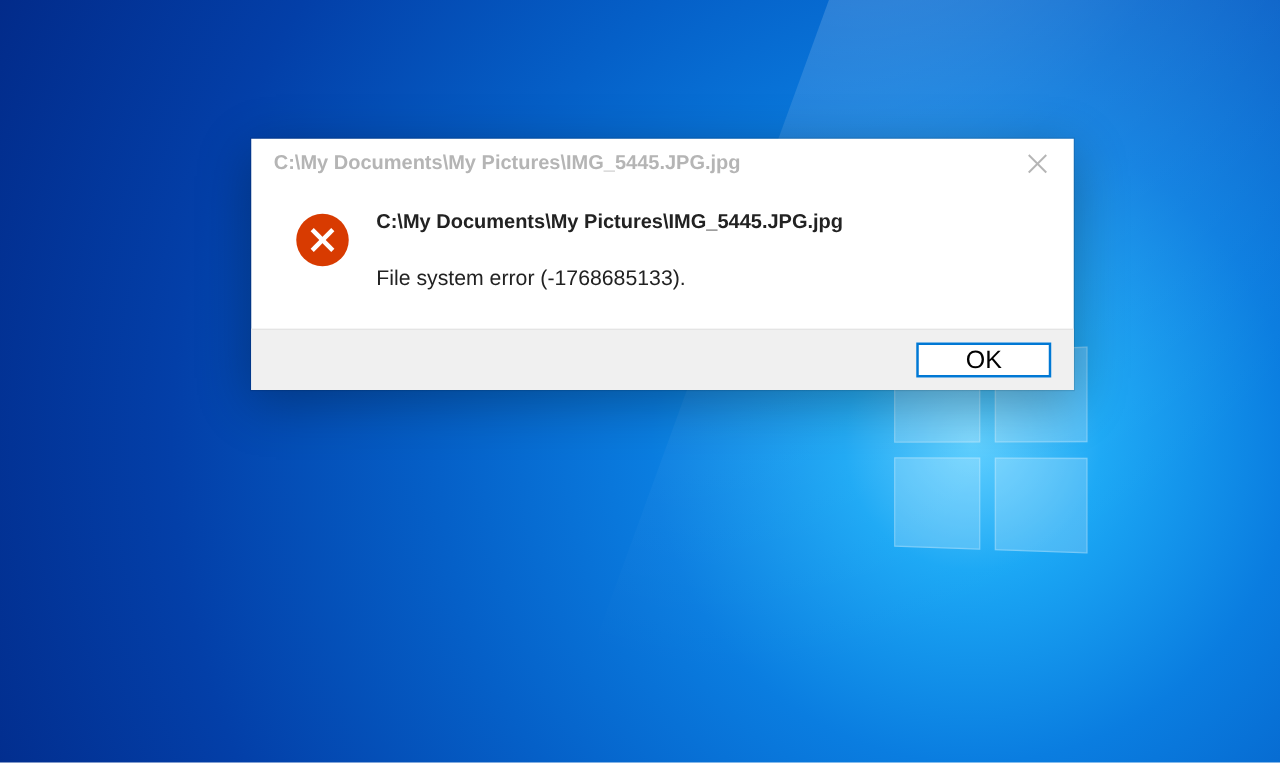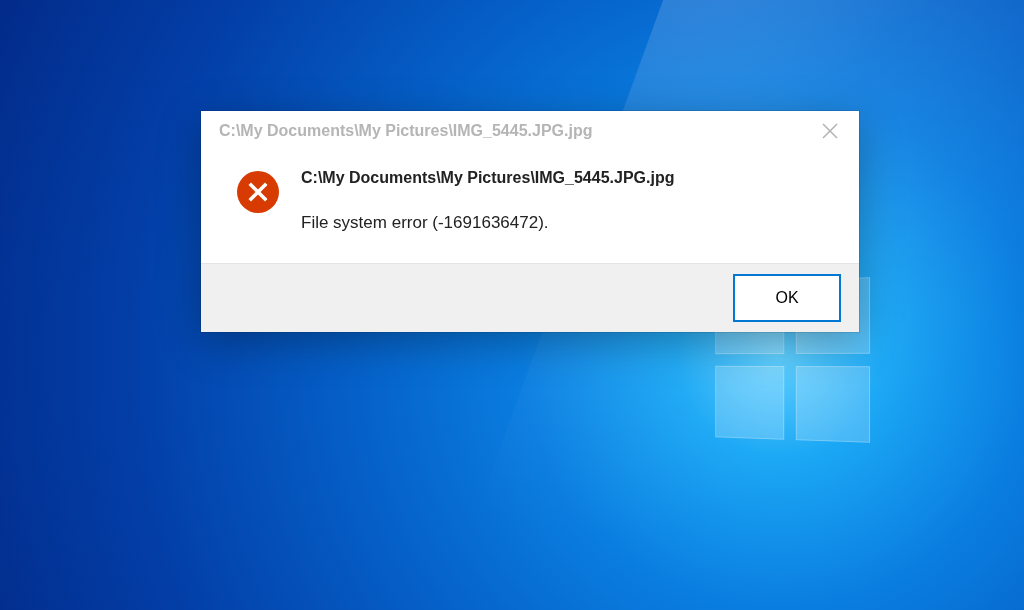--- a/index.html
+++ b/index.html
@@ -137,24 +137,24 @@
     .dialog-footer {
       background: #f0f0f0;
       border-top: 1px solid #e4e4e4;
       padding: 10px 18px;
       display: flex;
       justify-content: flex-end;
     }
 
     .ok-button {
       min-width: 108px;
-      height: 48px;
+      height: 28px;
       background: #ffffff;
       border: 2px solid #0078d4;
-      font-size: 16px;
+      font-size: 20px;
       font-family: inherit;
       cursor: pointer;
       padding: 0 20px;
       margin-left: 14px;
     }
   </style>
 </head>
 <body>
 
 <div class="desktop-bg">
@@ -181,21 +181,21 @@
 
   <div class="dialog-body">
     <div class="error-icon">
       <svg viewBox="0 0 16 16">
         <line x1="2" y1="2" x2="14" y2="14" stroke="#ffffff" stroke-width="2.6" stroke-linecap="butt"></line>
         <line x1="14" y1="2" x2="2" y2="14" stroke="#ffffff" stroke-width="2.6" stroke-linecap="butt"></line>
       </svg>
     </div>
     <div class="message-area">
       <div class="message-path">C:\My Documents\My Pictures\IMG_5445.JPG.jpg</div>
-      <div class="message-error">File system error (-1691636472).</div>
+      <div class="message-error">File system error (-1768685133).</div>
     </div>
   </div>
 
   <div class="dialog-footer">
     <button class="ok-button">OK</button>
   </div>
 
 </div>
 
 </body></html>

